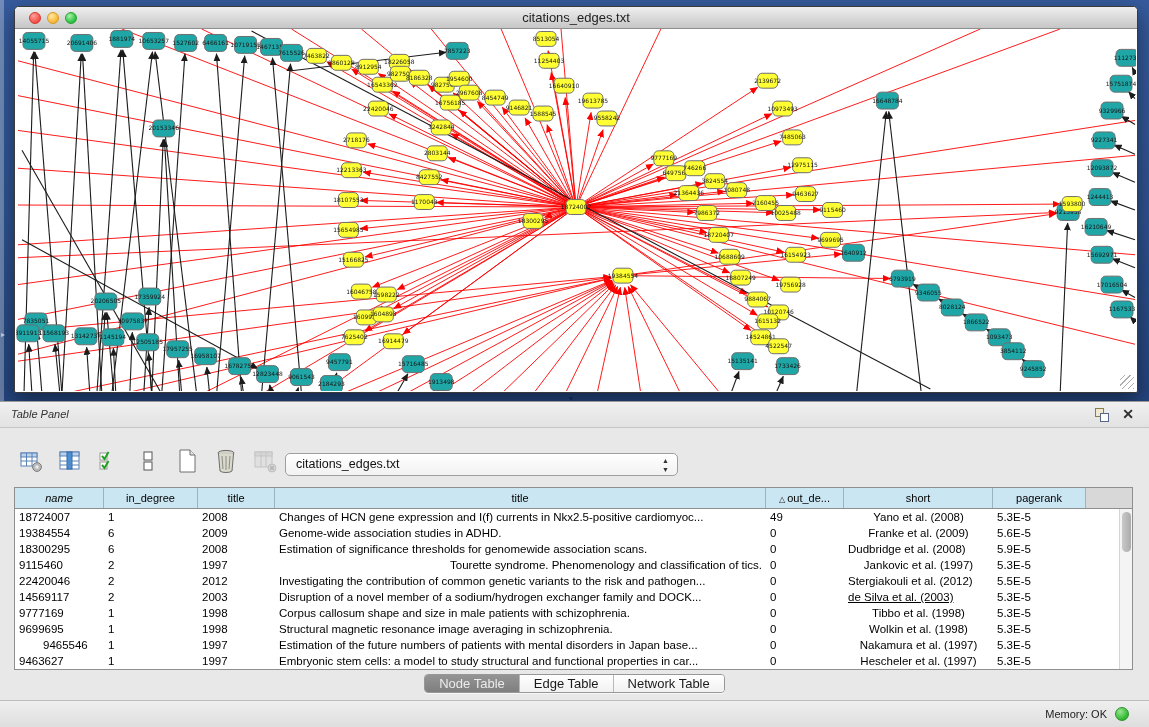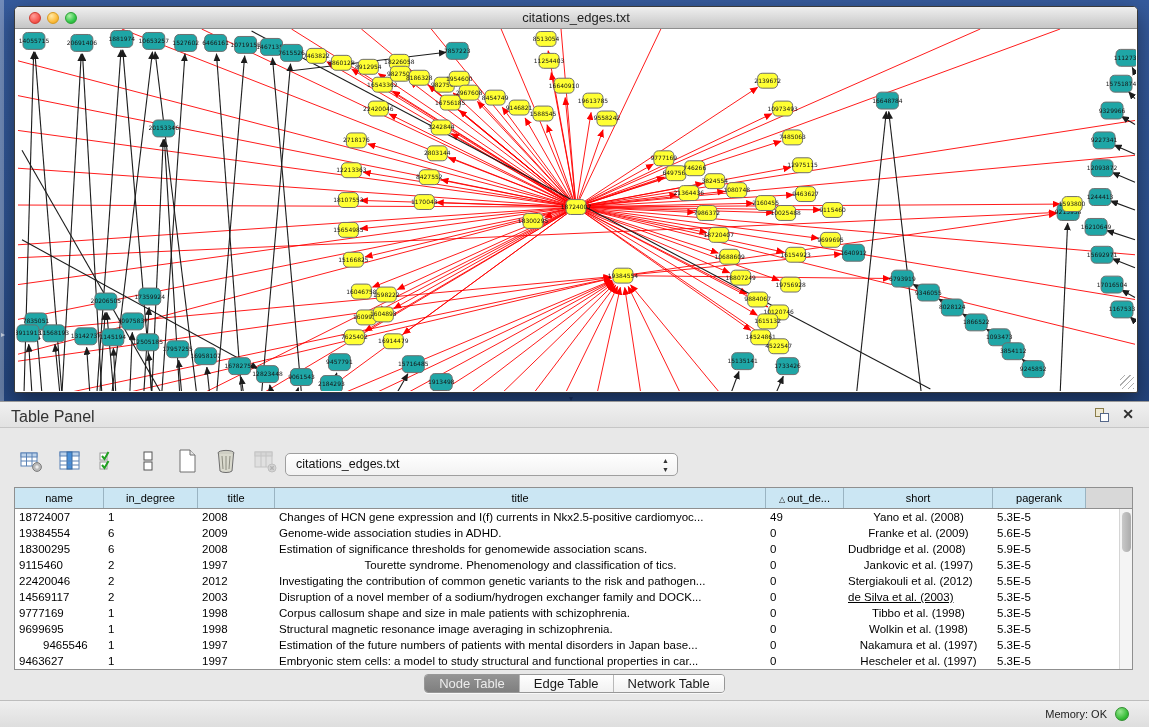--- a/index.html
+++ b/index.html
@@ -29,21 +29,21 @@
   .net-canvas svg { width:100%; height:100%; display:block; }
   .resize-grip { position:absolute; right:2px; bottom:2px; width:14px; height:14px;
     background:repeating-linear-gradient(135deg, transparent 0 3px, #9a9a9a 3px 4px); opacity:.8; }
   .splitter-handle { position:absolute; left:569px; top:394px; color:#10234a; font-size:8px; }
 
   
   .table-panel { position:absolute; left:0; top:401px; width:1149px; height:326px;
     background:#e8e8e8; border-top:1px solid #9a9a9a; }
   .panel-header { position:absolute; left:0; top:0; right:0; height:26px;
     background:linear-gradient(180deg,#f0f0f0,#e2e2e2); border-bottom:1px solid #c6c6c6; }
-  .panel-title { position:absolute; left:11px; top:6px; font-size:16px; color:#333; }
+  .panel-title { position:absolute; left:11px; top:6px; font-size:11px; color:#333;font-style:italic; }
   .float-icon { position:absolute; right:40px; top:6px; width:14px; height:14px; }
   .float-icon .sq1 { position:absolute; left:0; top:0; width:9px; height:9px; border:1px solid #8a7d4a; background:#efe9d2; }
   .float-icon .sq2 { position:absolute; left:5px; top:5px; width:9px; height:9px; border:1px solid #56688a; background:#fff; }
   .close-icon { position:absolute; right:15px; top:4px; font-size:14px; font-weight:bold; color:#2e2e2e; }
 
   .toolbar { position:absolute; left:18px; top:43px; height:32px; display:flex; align-items:center; gap:13px; }
   .tool-btn { width:26px; height:26px; display:flex; align-items:center; justify-content:center; }
   .tool-btn.disabled { opacity:.45; }
   .fx-label { font-family:"Liberation Serif", serif; font-style:italic; font-weight:bold; font-size:14px; color:#111; }
   .combo { position:absolute; left:285px; top:51px; width:393px; height:23px;
@@ -823,21 +823,21 @@
     </span>
   </div>
 
   <div class="combo">
     <span>citations_edges.txt</span>
     <span class="combo-arrows">▲<br>▼</span>
   </div>
 
   <div class="dtable">
     <div class="thead" id="thead">
-        <div class="th" style="width: 89px;"><span>name</span></div>
+        <div class="th" style="width: 89px; font-style: italic;"><span>name</span></div>
         <div class="th" style="width: 94px;"><span>in_degree</span></div>
         <div class="th" style="width: 77px;"><span>title</span></div>
         <div class="th" style="width: 491px;"><span>title</span></div>
         <div class="th" style="width: 78px;"><span class="sort-glyph">△</span><span>out_de...</span></div>
         <div class="th" style="width: 149px;"><span>short</span></div>
         <div class="th" style="width: 93px;"><span>pagerank</span></div>
         <div class="th filler"></div>
       </div>
     <div class="tbody" id="tbody">
         <div class="tr">
@@ -864,21 +864,21 @@
           <div class="td" style="width: 77px; text-align: left;">2008</div>
           <div class="td" style="width: 491px; text-align: left;">Estimation of significance thresholds for genomewide association scans.</div>
           <div class="td" style="width: 78px; text-align: left;">0</div>
           <div class="td" style="width: 149px; text-align: left;">Dudbridge et al. (2008)</div>
           <div class="td" style="width: 93px; text-align: left;">5.9E-5</div>
         </div>
         <div class="tr">
           <div class="td" style="width: 89px; text-align: left;">9115460</div>
           <div class="td" style="width: 94px; text-align: left;">2</div>
           <div class="td" style="width: 77px; text-align: left;">1997</div>
-          <div class="td" style="width: 491px; text-align: center;">Tourette syndrome. Phenomenology and classification of tics.</div>
+          <div class="td" style="width: 491px; text-align: right;">Tourette syndrome. Phenomenology and classification of tics.</div>
           <div class="td" style="width: 78px; text-align: left;">0</div>
           <div class="td" style="width: 149px; text-align: center;">Jankovic et al. (1997)</div>
           <div class="td" style="width: 93px; text-align: left;">5.3E-5</div>
         </div>
         <div class="tr">
           <div class="td" style="width: 89px; text-align: left;">22420046</div>
           <div class="td" style="width: 94px; text-align: left;">2</div>
           <div class="td" style="width: 77px; text-align: left;">2012</div>
           <div class="td" style="width: 491px; text-align: left;">Investigating the contribution of common genetic variants to the risk and pathogen...</div>
           <div class="td" style="width: 78px; text-align: left;">0</div>

